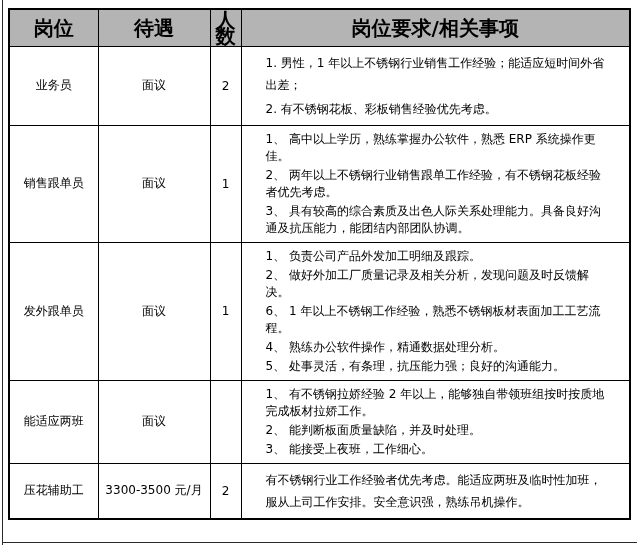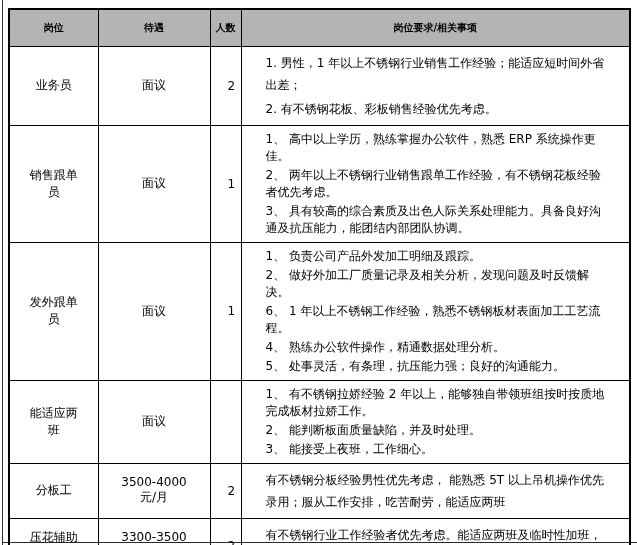--- a/index.html
+++ b/index.html
@@ -6,22 +6,22 @@
   body{width:637px;height:545px;font-family:"DejaVu Sans","Liberation Sans",sans-serif;color:#000;}
   .page{position:relative;width:637px;height:545px;background:#fff;overflow:hidden;}
   .frame-left{position:absolute;left:2px;top:0;width:1px;height:545px;background:#2a2a2a;}
   .frame-bottom{position:absolute;left:2px;top:542px;width:635px;height:1px;background:#2a2a2a;}
   table.jobs{position:absolute;left:8px;top:8px;width:623px;border-collapse:collapse;table-layout:fixed;border:2px solid #000;}
   table.jobs col.c1{width:89px;}
   table.jobs col.c2{width:112px;}
   table.jobs col.c3{width:31px;}
   table.jobs th, table.jobs td{border:1px solid #000;vertical-align:middle;overflow:hidden;}
   thead tr{height:37px;}
-  th{background:#b4b4b4;font-size:10px;font-weight:bold;text-align:center;line-height:16px;padding:1px 2px;}
-  td.center{font-size:12px;text-align:center;padding:2px 17px;}
+  th{background:#b4b4b4;font-size:20px;font-weight:bold;text-align:center;line-height:16px;padding:1px 2px;}
+  td.center{font-size:12px;text-align:center;padding:2px 1px;}
   td.req-cell{font-size:12px;text-align:left;padding:3px 8px;}
   td.req-cell div{line-height:17px;margin:2px 16px;}
   tr.lh-wide td.req-cell div{line-height:22px;}
   tbody tr:nth-child(1){height:48px;}
   tbody tr:nth-child(2){height:85px;}
   tbody tr:nth-child(3){height:85px;}
   tbody tr:nth-child(4){height:75px;}
   tbody tr:nth-child(5){height:50px;}
   tbody tr:nth-child(6){height:49px;}
   tbody tr:nth-child(7){height:50px;}
@@ -90,28 +90,20 @@
         <td class="center">面议</td>
         <td class="center"></td>
         <td class="req-cell">
           <div>1、 有不锈钢拉娇经验 2 年以上，能够独自带领班组按时按质地完成板材拉娇工作。</div>
           <div>2、 能判断板面质量缺陷，并及时处理。</div>
           <div>3、 能接受上夜班，工作细心。</div>
         </td>
       </tr>
 
 
-      <tr class="lh-wide">
-        <td class="center">分板工</td>
-        <td class="center">3500-4000 元/月</td>
-        <td class="center">2</td>
-        <td class="req-cell">
-          <div>有不锈钢分板经验男性优先考虑， 能熟悉 5T 以上吊机操作优先录用；服从工作安排，吃苦耐劳，能适应两班</div>
-        </td>
-      </tr>
 
       <tr class="lh-wide">
         <td class="center">压花辅助工</td>
         <td class="center">3300-3500 元/月</td>
         <td class="center">2</td>
         <td class="req-cell">
           <div>有不锈钢行业工作经验者优先考虑。能适应两班及临时性加班，服从上司工作安排。安全意识强，熟练吊机操作。</div>
         </td>
       </tr>
 

